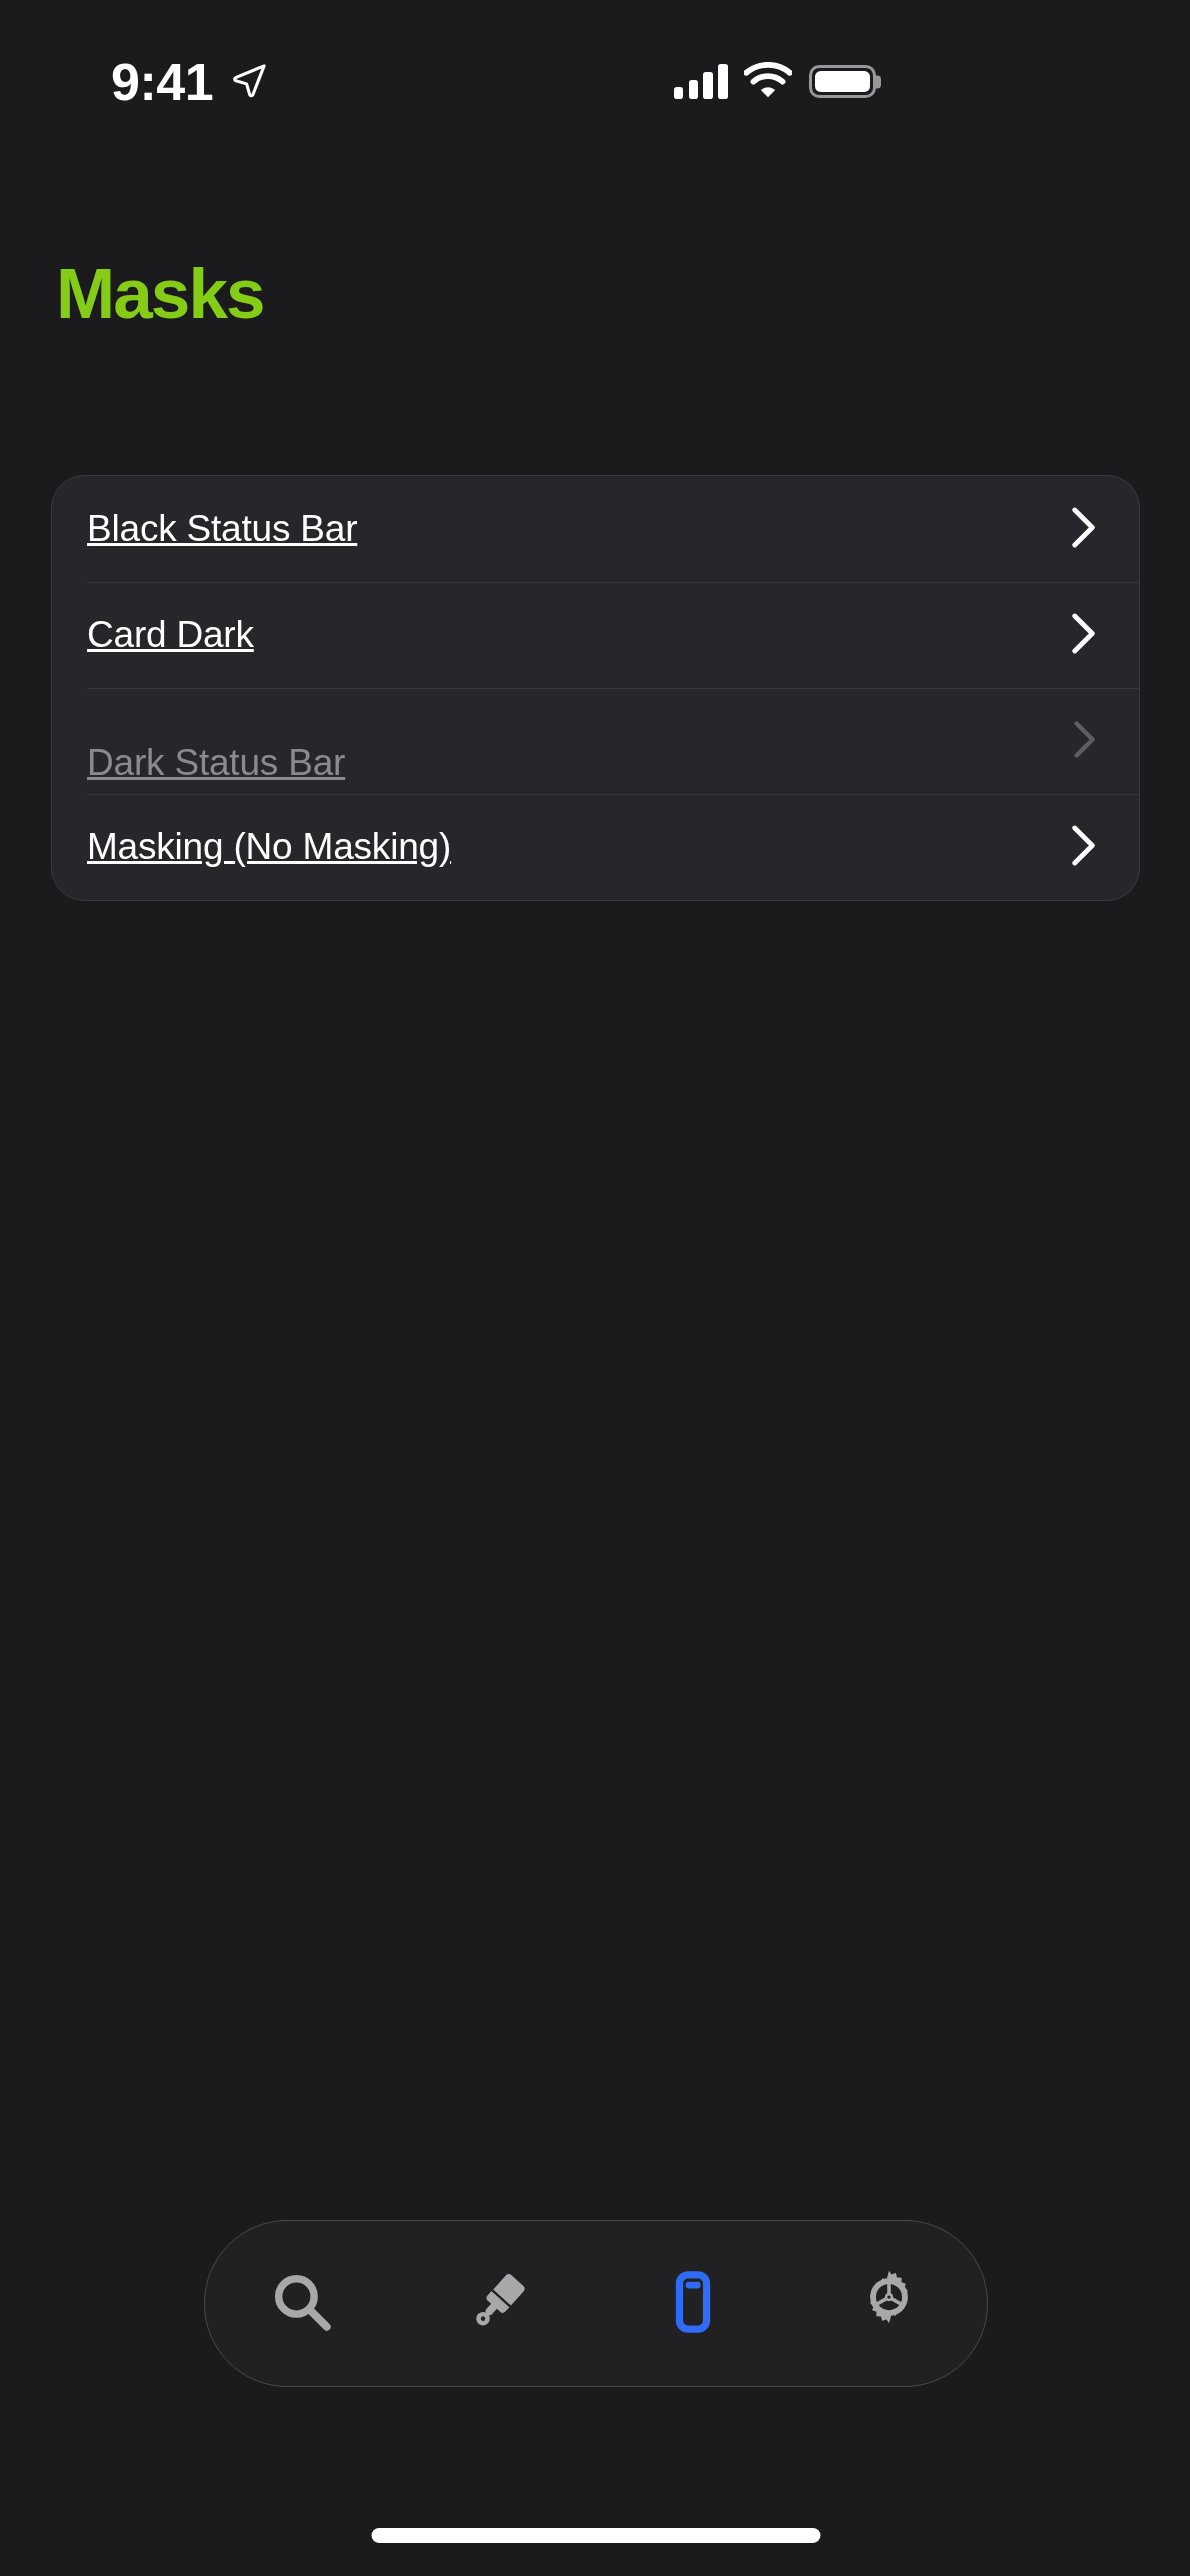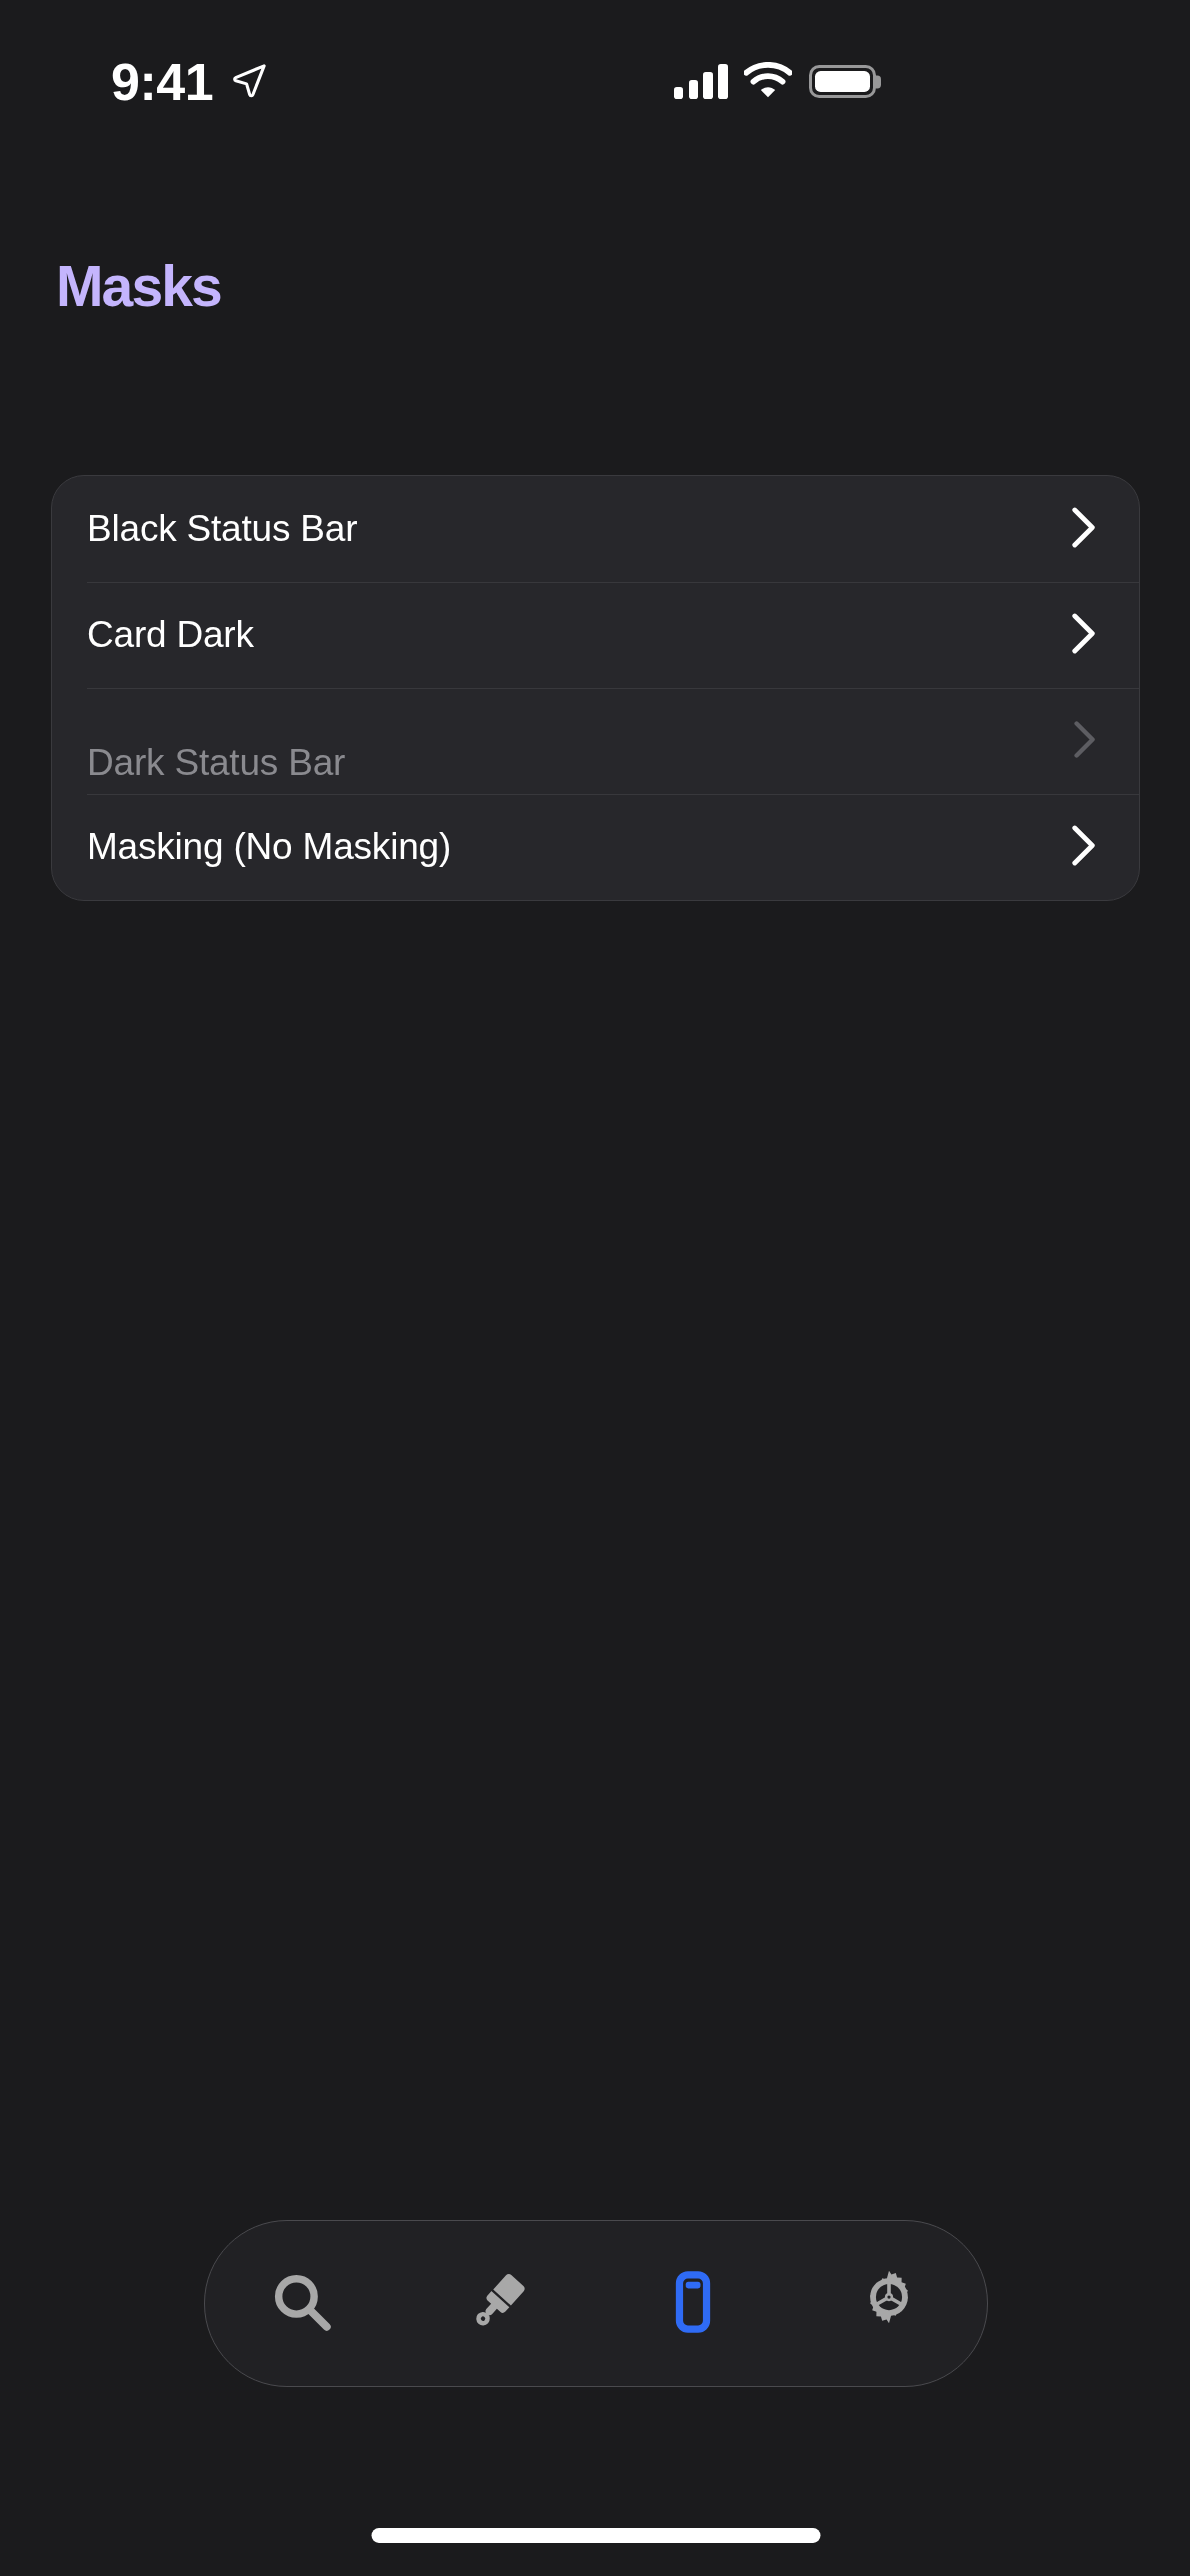--- a/index.html
+++ b/index.html
@@ -98,24 +98,24 @@
     height: 13px;
     background: rgba(255,255,255,0.55);
     border-radius: 0 3.7px 3.7px 0;
   }
 
   
   #page-title {
     position: absolute;
     top: 258px;
     left: 56px;
-    font-size: 57px;
+    font-size: 71px;
     font-weight: 700;
     letter-spacing: -1.9px;
-    color: #c4b5fd;
+    color: #84cc16;
     line-height: 1;
   }
 
   
   #mask-card {
     position: absolute;
     top: 475px;
     left: 51px;
     width: 1089px;
     background: #27272b;
@@ -140,20 +140,21 @@
     right: 0;
     height: 1.4px;
     background: #38383c;
   }
 
   .mask-label {
     font-size: 37px;
     font-weight: 400;
     letter-spacing: -0.2px;
     color: #ffffff;
+    text-decoration: underline;
   }
   .mask-row.disabled .mask-label { color: #8a8a8f; margin-top: 44px; }
 
   .chevron { display:block; }
   .mask-row.disabled .chevron { opacity: 0.55; }
 
   
   #tab-bar {
     position: absolute;
     left: 50%;

